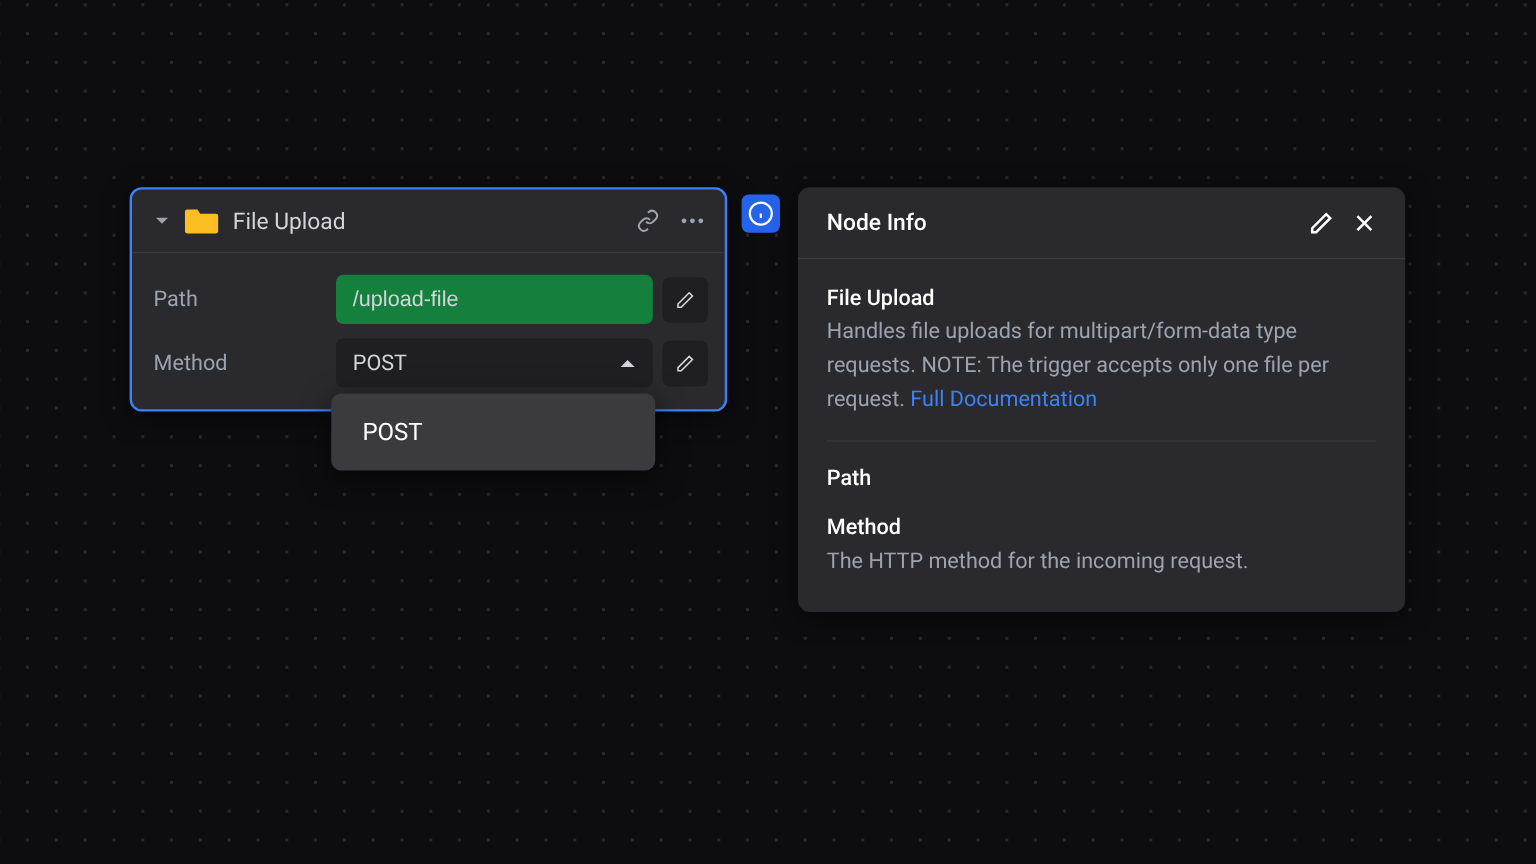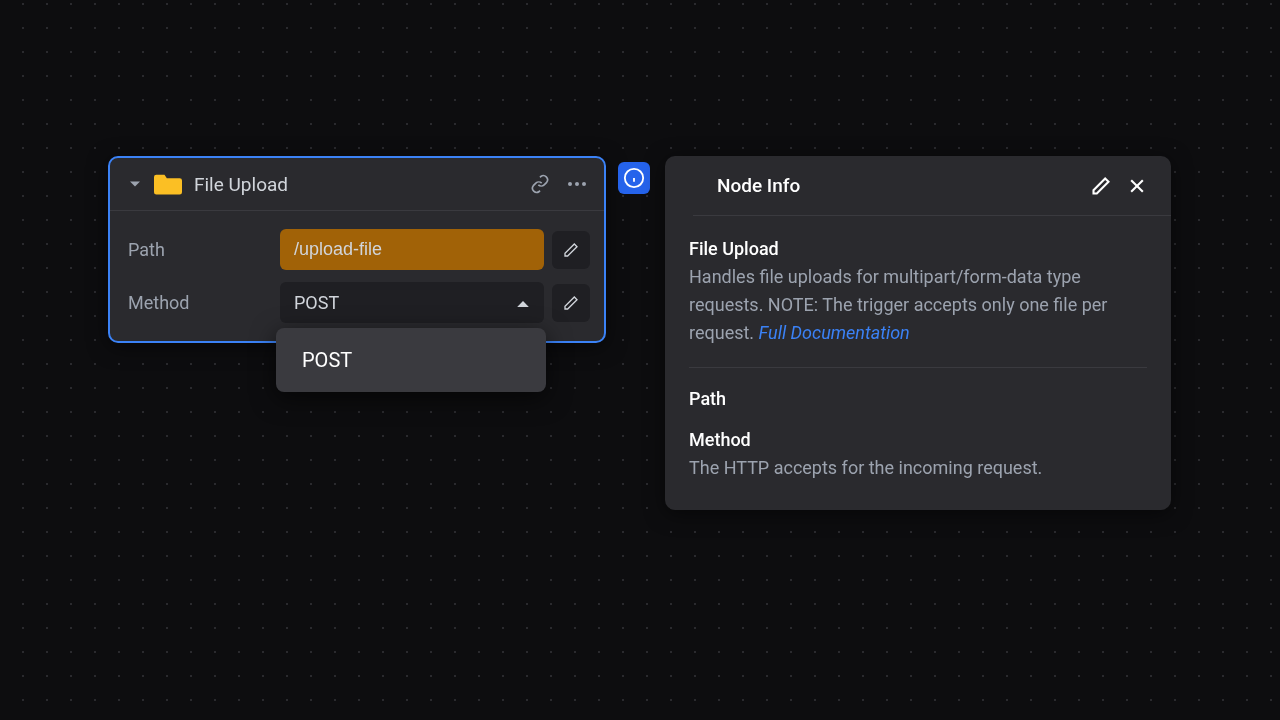--- a/index.html
+++ b/index.html
@@ -106,21 +106,21 @@
       gap: 8px;
     }
     .field-label {
       color: #9ca3af;
       font-size: 18px;
       width: 144px;
       flex-shrink: 0;
     }
     .text-input {
       flex: 1;
-      background: #a16207;
+      background: #15803d;
       border: none;
       border-radius: 6px;
       padding: 10px 14px;
       color: #d1d5db;
       font-size: 18px;
       outline: none;
     }
     .select-box {
       flex: 1;
       background: #1f1f23;
@@ -201,21 +201,20 @@
       background: #2a2a2e;
       border-radius: 10px;
       box-shadow: 0 4px 20px rgba(0,0,0,0.5);
     }
     .info-header {
       display: flex;
       align-items: center;
       justify-content: space-between;
       padding: 18px 24px;
       border-bottom: 1px solid #3a3a3f;
-      margin-left: 28px;
     }
     .info-header-title {
       color: #fff;
       font-size: 19px;
       font-weight: 500;
     }
     .info-header-actions {
       display: flex;
       gap: 16px;
       align-items: center;
@@ -241,21 +240,20 @@
       margin-bottom: 4px;
     }
     .info-section-text {
       color: #9ca3af;
       font-size: 18px;
       line-height: 1.55;
     }
     .info-link {
       color: #3b82f6;
       cursor: pointer;
-      font-style: italic;
     }
     .divider {
       border: none;
       border-top: 1px solid #3a3a3f;
       margin: 8px 0 20px;
     }
   </style>
 </head>
 <body>
 
@@ -344,16 +342,16 @@
     <div class="info-section">
       <div class="info-section-title">File Upload</div>
       <div class="info-section-text"><span>Handles file uploads for multipart/form-data type requests. NOTE: The trigger accepts only one file per request. </span><span class="info-link">Full Documentation</span></div>
     </div>
     <hr class="divider">
     <div class="info-section">
       <div class="info-section-title">Path</div>
     </div>
     <div class="info-section" style="margin-bottom:4px">
       <div class="info-section-title">Method</div>
-      <div class="info-section-text">The HTTP accepts for the incoming request.</div>
+      <div class="info-section-text">The HTTP method for the incoming request.</div>
     </div>
   </div>
 </div>
 
 </body></html>

